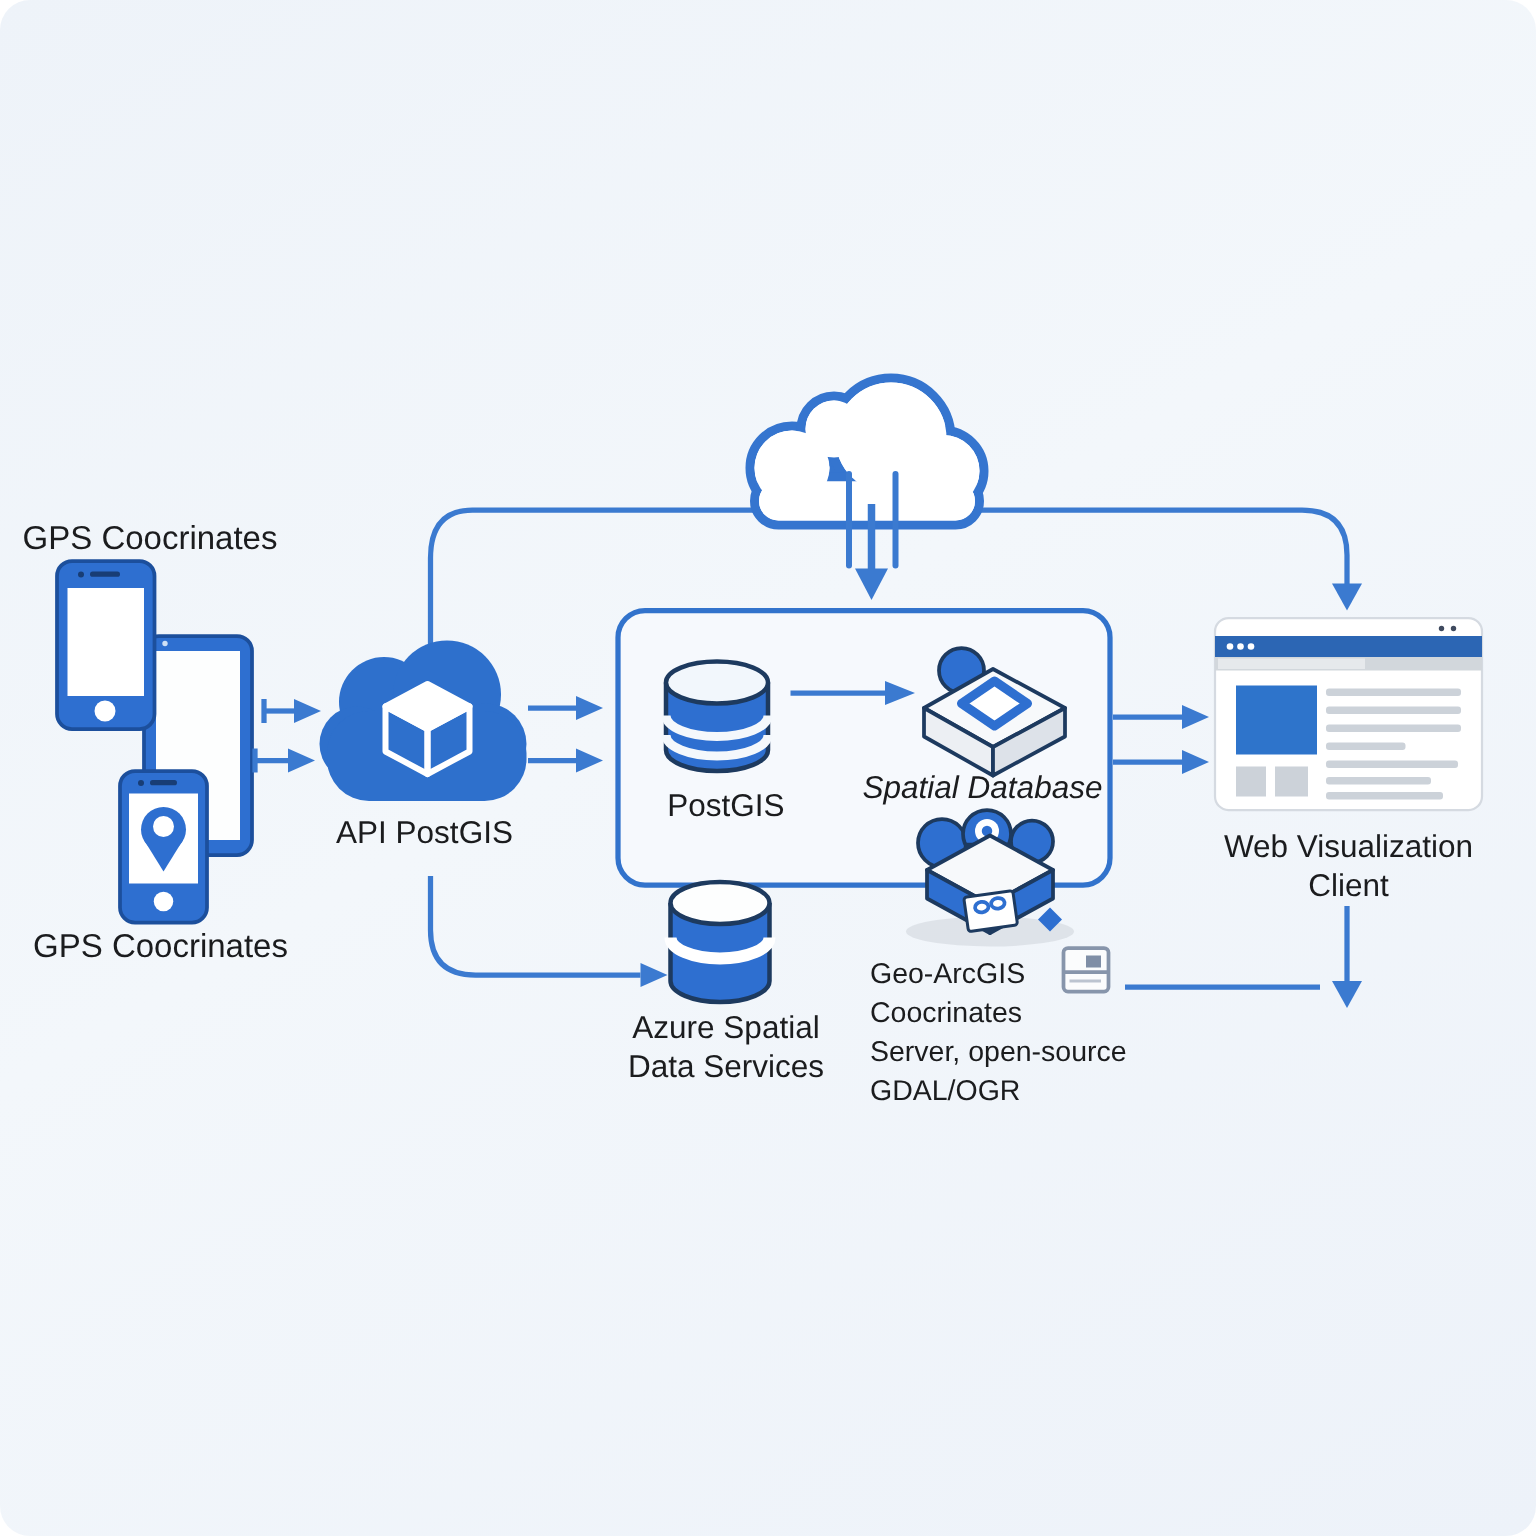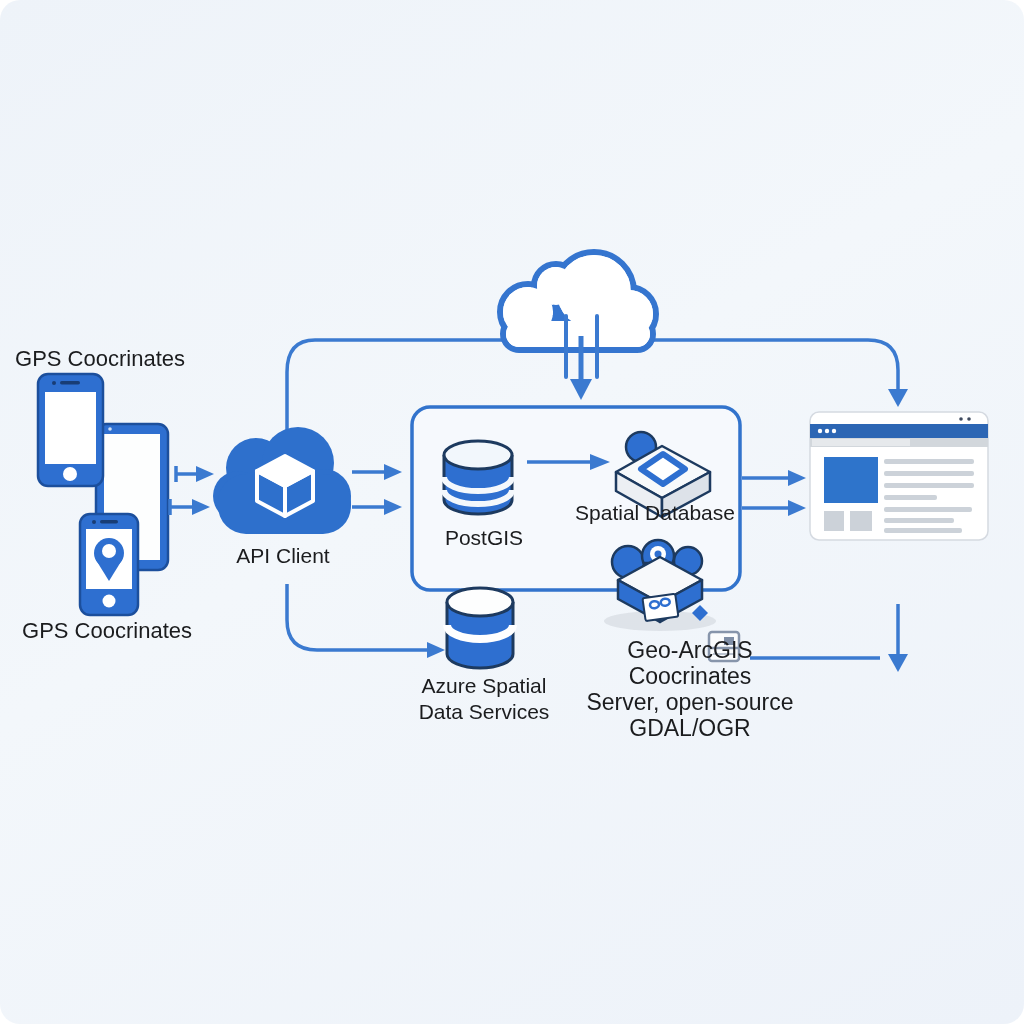--- a/index.html
+++ b/index.html
@@ -208,27 +208,31 @@
   <g>
     <rect x="709" y="632" width="30" height="29" rx="3" fill="#fbfcfd" stroke="#8795ab" stroke-width="2.5"></rect>
     <rect x="724" y="637" width="10" height="8" fill="#7f8ea6"></rect>
     <line x1="709" y1="648" x2="739" y2="648" stroke="#8795ab" stroke-width="2.5"></line>
     <line x1="713" y1="654" x2="734" y2="654" stroke="#bcc4d0" stroke-width="2"></line>
   </g>
 </svg>
 
 <div class="lbl big" style="left:10px;top:346px;width:180px;">GPS Coocrinates</div>
 <div class="lbl big" style="left:16px;top:618px;width:182px;">GPS Coocrinates</div>
-<div class="lbl" style="left:193px;top:543px;width:180px;">API Client</div>
+<div class="lbl" style="left:193px;top:543px;width:180px;">API PostGIS</div>
 <div class="lbl" style="left:414px;top:525px;width:140px;text-align:center;">PostGIS</div>
-<div class="lbl" style="left:565px;top:500px;width:180px;">Spatial Database</div>
+<div class="lbl" style="left:565px;top:513px;width:180px;font-style:italic;">Spatial Database</div>
 <div class="lbl" style="left:394px;top:673px;width:180px;text-align:center;">
   <div>Azure Spatial</div>
   <div>Data Services</div>
 </div>
-<div class="lbl left" style="left:580px;top:637px;width:220px;font-size:23px;text-align:center;">
+<div class="lbl left" style="left:580px;top:637px;width:220px;font-size:19px;">
   <div>Geo-ArcGIS</div>
   <div>Coocrinates</div>
   <div>Server, open-source</div>
   <div>GDAL/OGR</div>
 </div>
+<div class="lbl" style="left:809px;top:552px;width:180px;">
+  <div>Web Visualization</div>
+  <div>Client</div>
+</div>
 
 </div>
 
 </body></html>

